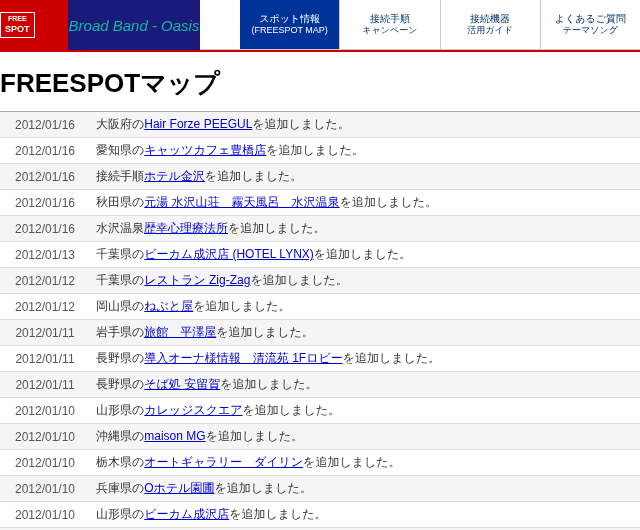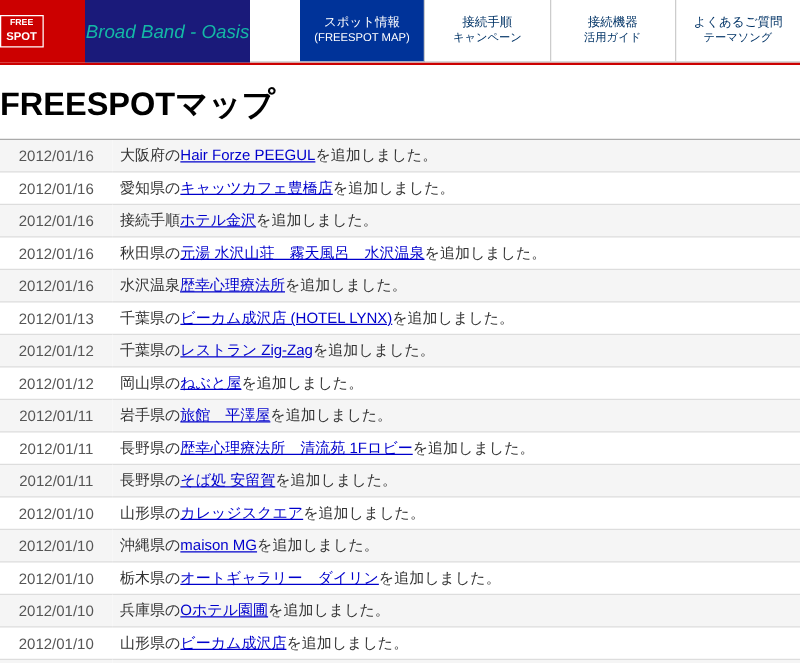--- a/index.html
+++ b/index.html
@@ -199,21 +199,21 @@
       <tr>
         <td class="date-cell">2012/01/12</td>
         <td class="news-cell"><span>岡山県の</span><a href="#">ねぶと屋</a><span>を追加しました。</span></td>
       </tr>
       <tr>
         <td class="date-cell">2012/01/11</td>
         <td class="news-cell"><span>岩手県の</span><a href="#">旅館　平澤屋</a><span>を追加しました。</span></td>
       </tr>
       <tr>
         <td class="date-cell">2012/01/11</td>
-        <td class="news-cell"><span>長野県の</span><a href="#">歴幸心理療法所　清流苑 1Fロビー</a><span>を追加しました。</span></td>
+        <td class="news-cell"><span>長野県の</span><a href="#">導入オーナ様情報　清流苑 1Fロビー</a><span>を追加しました。</span></td>
       </tr>
       <tr>
         <td class="date-cell">2012/01/11</td>
         <td class="news-cell"><span>長野県の</span><a href="#">そば処 安留賀</a><span>を追加しました。</span></td>
       </tr>
       <tr>
         <td class="date-cell">2012/01/10</td>
         <td class="news-cell"><span>山形県の</span><a href="#">カレッジスクエア</a><span>を追加しました。</span></td>
       </tr>
       <tr>

